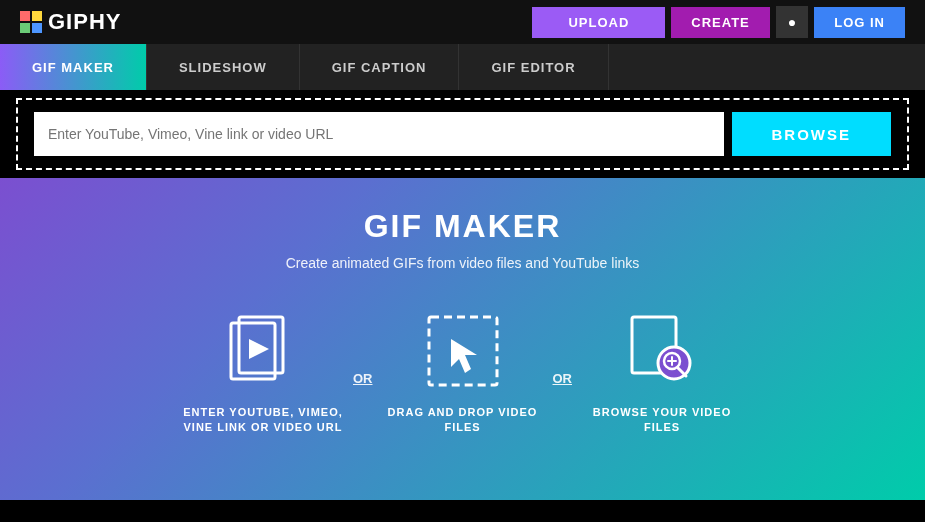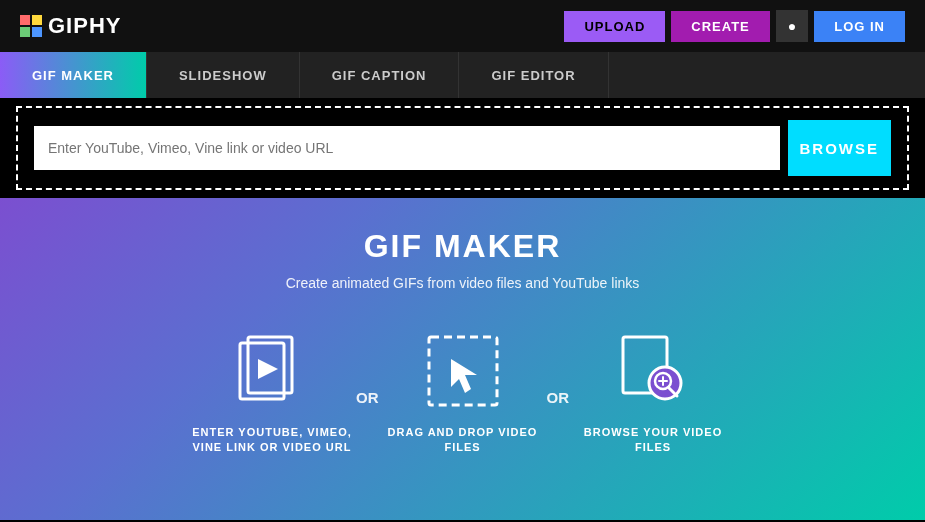--- a/index.html
+++ b/index.html
@@ -7,21 +7,21 @@
       width: 925px;
       height: 522px;
       background: #000;
       font-family: Arial, sans-serif;
       overflow: hidden;
     }
 
     
     .header {
       background: #111;
-      height: 52px;
+      height: 44px;
       display: flex;
       align-items: center;
       padding: 0 20px;
       justify-content: space-between;
     }
     .logo {
       display: flex;
       align-items: center;
       gap: 6px;
     }
@@ -35,23 +35,23 @@
       font-weight: 900;
       letter-spacing: 1px;
     }
     .header-right {
       display: flex;
       align-items: center;
       gap: 6px;
     }
     .btn-upload {
       background: #9b5bf5;
-      color: #000000;
-      border: none;
-      padding: 8px 20px;
+      color: #ffffff;
+      border: none;
+      padding: 8px 36px;
       font-size: 13px;
       font-weight: 700;
       letter-spacing: 1px;
       cursor: pointer;
     }
     .btn-create {
       background: #a21caf;
       color: #fff;
       border: none;
       padding: 8px 20px;
@@ -119,22 +119,22 @@
       outline: none;
       font-size: 14px;
       padding: 0 14px;
       color: #333;
       background: #fff;
     }
     .btn-browse {
       background: #00ddff;
       color: #fff;
       border: none;
-      height: 56px;
-      padding: 0 12px;
+      height: 44px;
+      padding: 0 40px;
       font-size: 15px;
       font-weight: 700;
       letter-spacing: 2px;
       cursor: pointer;
     }
 
     
     .hero {
       background: linear-gradient(135deg, #7b4fd0 0%, #5b6fd0 30%, #00ccaa 100%);
       padding: 30px 20px 50px;
@@ -173,25 +173,26 @@
       align-items: center;
       width: 160px;
     }
     .icon-svg {
       width: 80px;
       height: 80px;
       margin-bottom: 14px;
     }
     .or-label {
       color: #fff;
-      font-size: 15px;
-      font-weight: 700;
-      margin: 0 4px;
+      font-size: 13px;
+      font-weight: 700;
+      margin: 0 10px;
       padding-bottom: 50px;
       opacity: 0.9;
+      text-decoration: underline;
     }
     .icon-label {
       color: #fff;
       font-size: 11px;
       font-weight: 700;
       letter-spacing: 1px;
       text-align: center;
       text-transform: uppercase;
       line-height: 1.4;
     }

